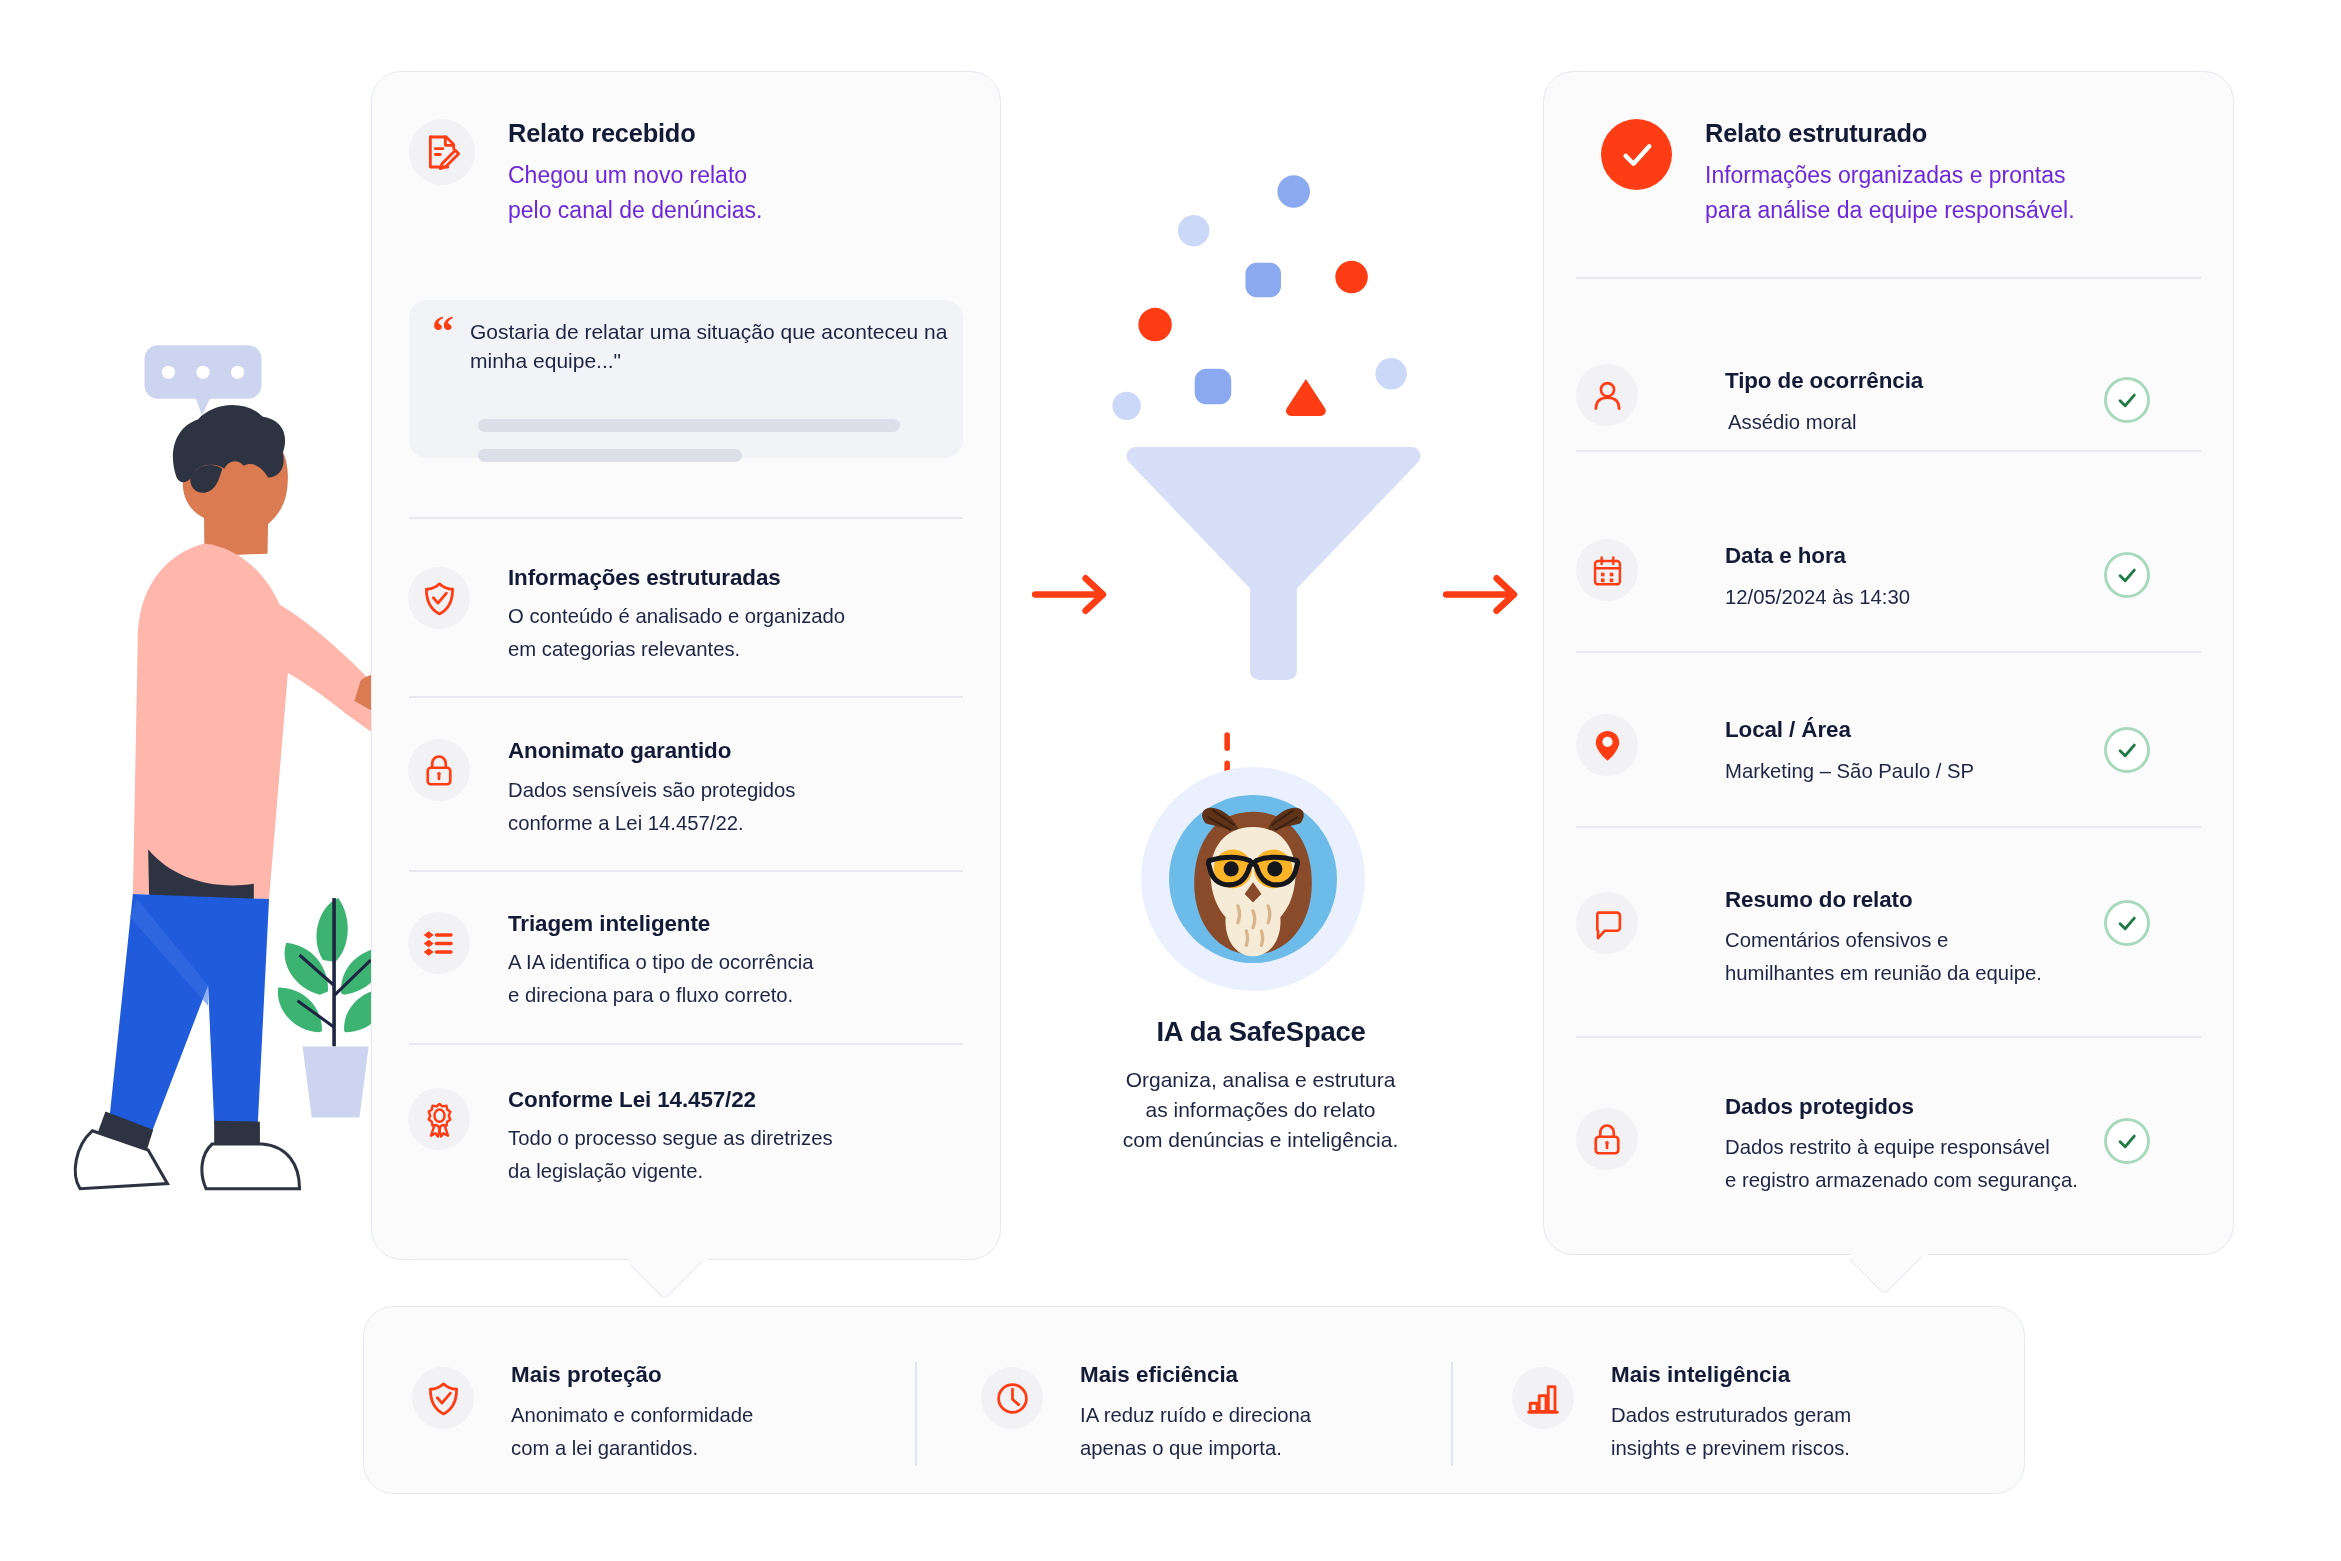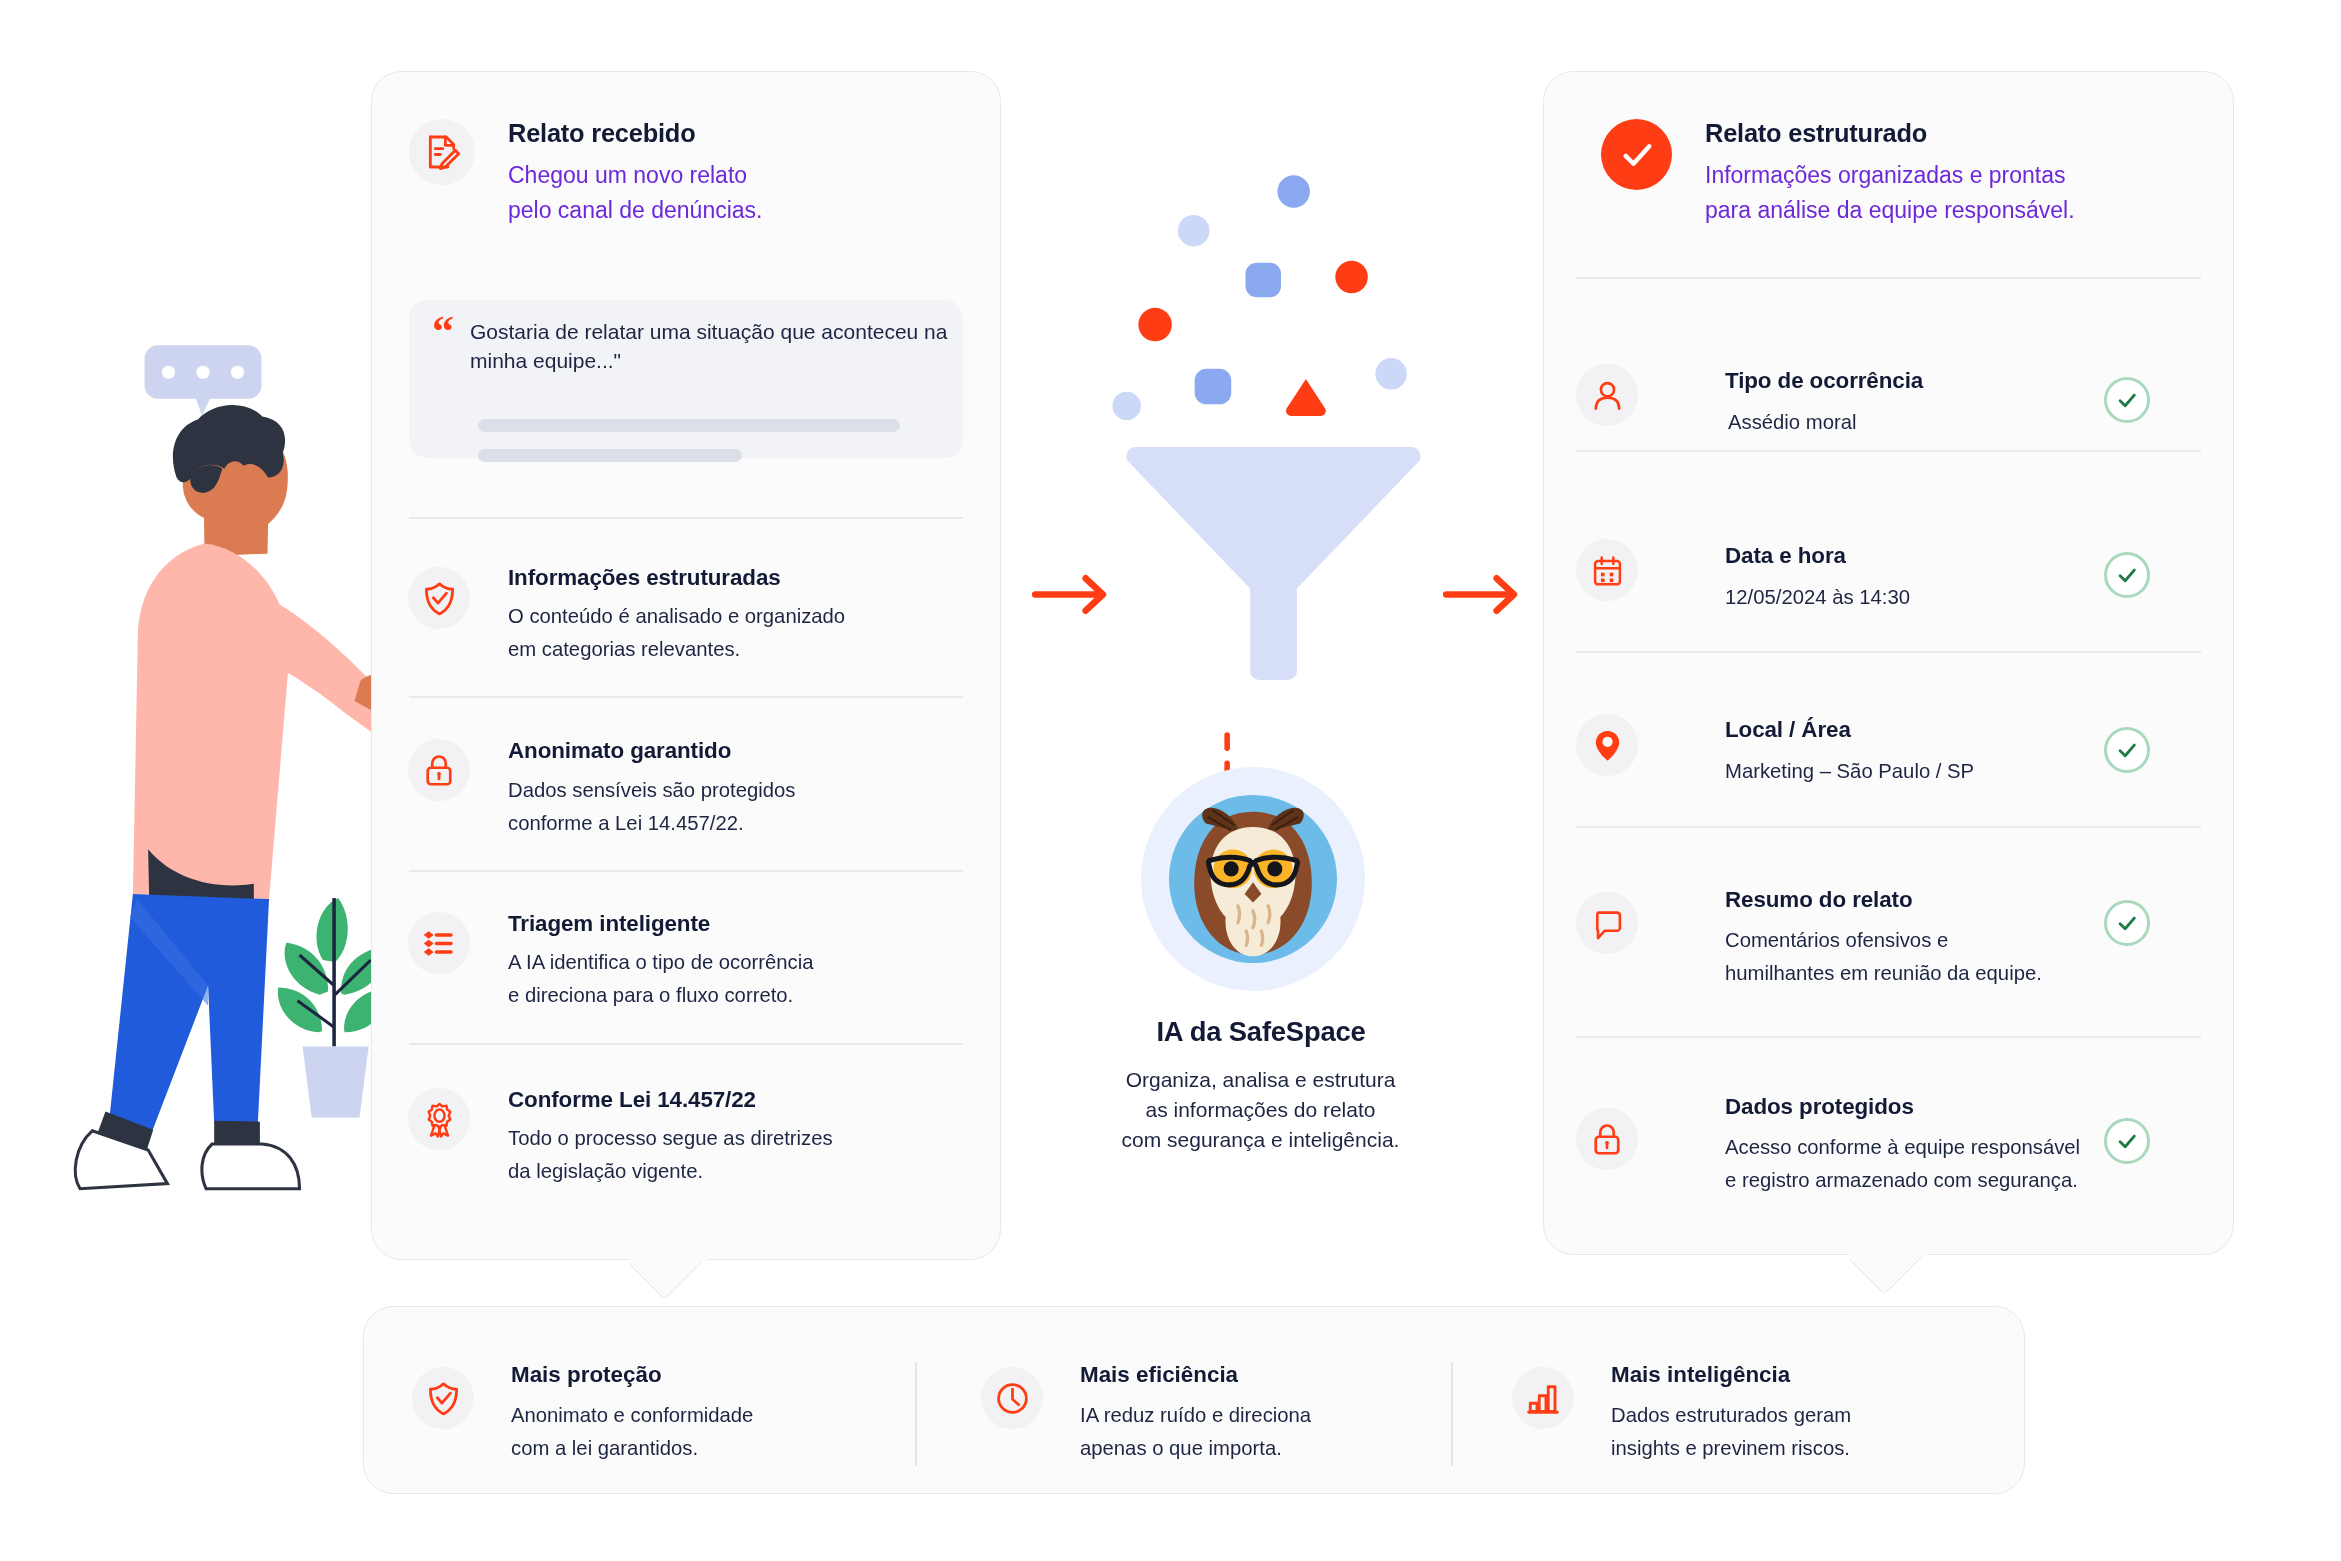--- a/index.html
+++ b/index.html
@@ -286,21 +286,21 @@
       <path d="M96 82 q4 -3 8 0" stroke="#15161b" stroke-width="6" fill="none"></path>
 
       <path d="M100 104 L110 118 L100 128 L90 118 Z" fill="#8a4b2a"></path>
     </svg>
   </div>
 
   <div id="ai-title">IA da SafeSpace</div>
   <div id="ai-desc">
     <span>Organiza, analisa e estrutura</span><br>
     <span>as informações do relato</span><br>
-    <span>com segurança e inteligência.</span>
+    <span>com denúncias e inteligência.</span>
   </div>
 
   <svg class="arrow" style="left:1032px;top:569px;width:81px;height:51px" viewBox="0 0 160 100">
     <path d="M6 50 H138 M106 18 L140 50 L106 82" stroke="#ff3d14" stroke-width="13" fill="none" stroke-linecap="round" stroke-linejoin="round"></path>
   </svg>
   <svg class="arrow" style="left:1443px;top:569px;width:81px;height:51px" viewBox="0 0 160 100">
     <path d="M6 50 H138 M106 18 L140 50 L106 82" stroke="#ff3d14" stroke-width="13" fill="none" stroke-linecap="round" stroke-linejoin="round"></path>
   </svg>
 
   <div class="card" id="card-right"></div>
@@ -386,21 +386,21 @@
   <div class="divider" style="left:1576px;top:1036px;width:625px;"></div>
   <div class="icon-circle" style="left:1576px;top:1108px;width:62px;height:62px;">
     <svg width="36" height="36" viewBox="0 0 48 48" fill="none" stroke="#ff3d14" stroke-width="3.6" stroke-linecap="round" stroke-linejoin="round">
       <rect x="9" y="21" width="30" height="22" rx="4"></rect>
       <path d="M15 21 v-6 a9 9 0 0 1 18 0 v6"></path>
       <path d="M24 29 v7"></path>
       <circle cx="24" cy="29" r="2.4" fill="#ff3d14" stroke="none"></circle>
     </svg>
   </div>
   <div class="f-title" style="left:1725px;top:1094px;">Dados protegidos</div>
-  <div class="f-desc" style="left:1725px;top:1134px;">Acesso conforme à equipe responsável</div>
+  <div class="f-desc" style="left:1725px;top:1134px;">Dados restrito à equipe responsável</div>
   <div class="f-desc" style="left:1725px;top:1167px;">e registro armazenado com segurança.</div>
   <div class="check-circle" style="left:2104px;top:1118px;">
     <svg width="24.4" height="24.4" viewBox="0 0 24 24" fill="none" stroke="#1f7a45" stroke-width="2.8" stroke-linecap="round" stroke-linejoin="round">
         <path d="M5 12.5 L10 17.5 L19 7"></path>
       </svg>
   </div>
 
   <div class="card" id="card-bottom"></div>
 
   <div class="icon-circle" style="left:412px;top:1367px;width:62px;height:62px;">

